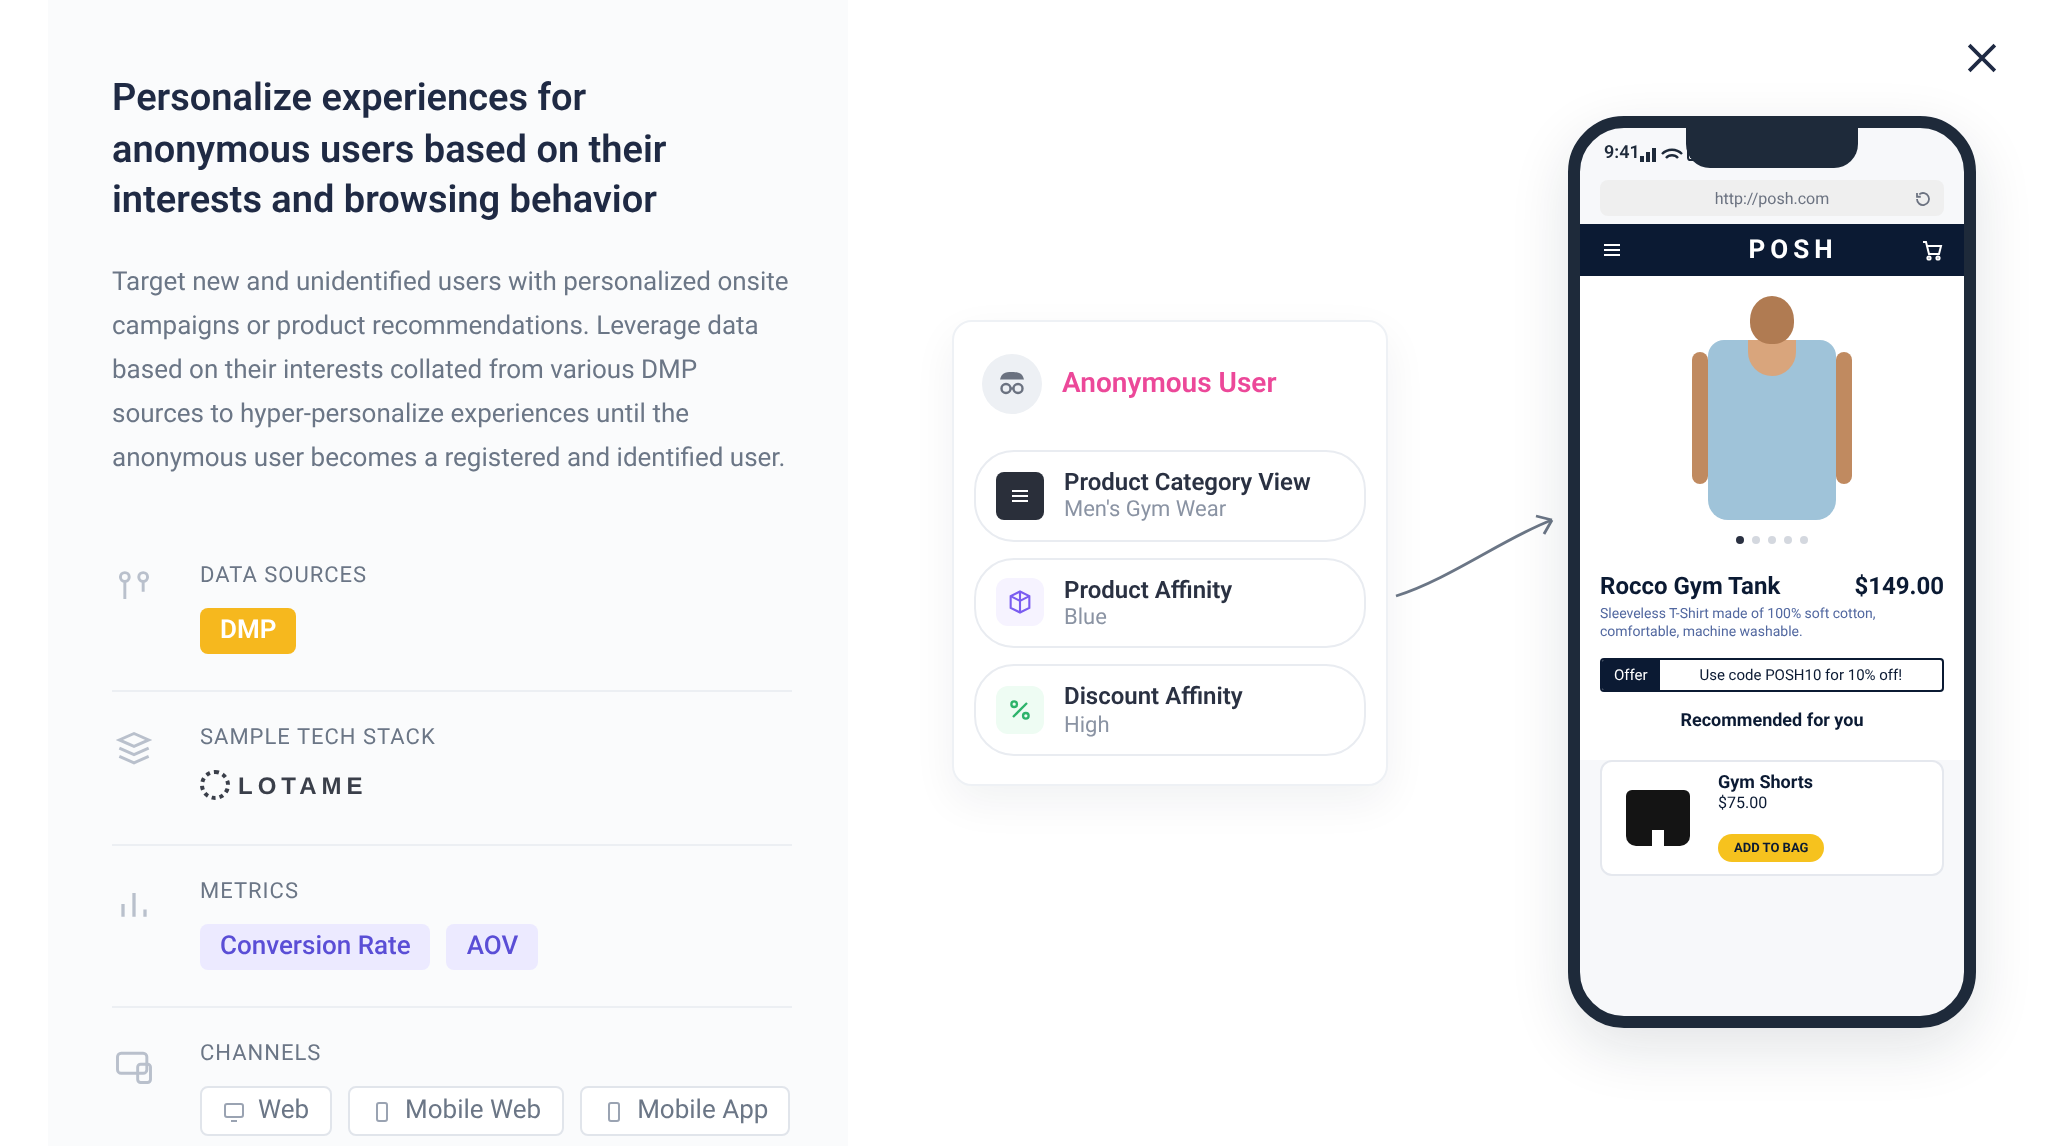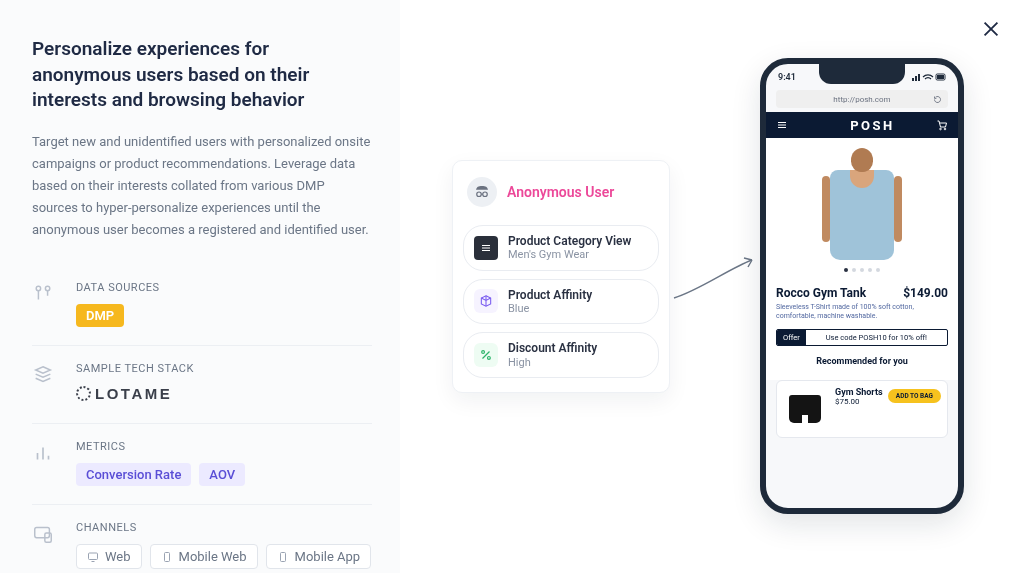--- a/index.html
+++ b/index.html
@@ -15,20 +15,21 @@
   .page {
     display: flex;
     width: 100%;
     height: 100%;
   }
   
   .left {
     width: 400px;
     padding: 36px 28px 28px 32px;
     background: #fafbfc;
+    margin-left: 24px;
   }
   .title {
     font-size: 19px;
     font-weight: 600;
     color: #1f2a44;
     line-height: 1.35;
     margin-bottom: 18px;
   }
   .desc {
     font-size: 13px;
@@ -67,21 +68,21 @@
     border-radius: 4px;
     font-size: 13px;
     line-height: 1;
   }
   .chip-orange { background: #f6b81e; color: #fff; font-weight: 600; }
   .chip-purple { background: #eceaff; color: #5a4ed6; font-weight: 500; }
   .chip-outline { border: 1px solid #e1e5eb; color: #6b7686; background: #fff; }
   .chip-outline .mini-icon { color: #9aa3b2; }
   .logo-lotame {
     font-family: "Arial Black", Arial, sans-serif;
-    font-size: 15px;
+    font-size: 12px;
     letter-spacing: 2.5px;
     color: #3a3f4a;
     font-weight: 900;
     display: inline-flex;
     align-items: center;
     gap: 4px;
   }
   .logo-gear {
     display:inline-block; width:15px; height:15px; border:2px dotted #3a3f4a; border-radius:50%;
   }
@@ -153,21 +154,21 @@
     background: #f7f8fa;
     overflow:hidden;
     box-shadow: 0 10px 30px rgba(20,30,50,0.12);
   }
   .notch {
     position:absolute; top:0; left:50%; transform:translateX(-50%);
     width: 86px; height: 20px; background:#1e2a3a;
     border-bottom-left-radius: 12px; border-bottom-right-radius:12px;
   }
   .statusbar {
-    display:flex; justify-content:space-between; align-items:center;
+    display:flex; align-items:center;
     padding: 8px 12px 4px 12px; font-size:9px; font-weight:600; color:#1e2a3a;
   }
   .urlbar {
     margin: 4px 10px;
     height: 18px;
     background:#efefef; border-radius:4px;
     display:flex; align-items:center; justify-content:center;
     font-size:8px; color:#6b7280; position:relative;
   }
   .urlbar .reload { position:absolute; right:6px; }
@@ -226,21 +227,21 @@
     width:44px; height:44px; background:#fff; border-radius:4px; position:relative;
     display:flex; align-items:center; justify-content:center;
   }
   .shorts {
     width:32px; height:28px; background:#141414; border-radius:3px 3px 5px 5px; position:relative;
   }
   .shorts::before {
     content:""; position:absolute; bottom:-2px; left:50%; transform:translateX(-50%);
     width:6px; height:10px; background:#fff;
   }
-  .rec-info { flex:1; display:flex; flex-direction:row; justify-content:space-between; }
+  .rec-info { flex:1; display:flex; flex-direction:column; justify-content:space-between; }
   .rec-name { font-size:9px; font-weight:700; color:#0b1a33; }
   .rec-price { font-size:8px; color:#0b1a33; }
   .add-bag {
     align-self:flex-start;
     background:#f6c21e; color:#0b1a33; font-size:6.5px; font-weight:700;
     padding:3px 8px; border-radius:10px; margin-top:2px;
   }
   svg { display:block; }
 </style>
 </head>

